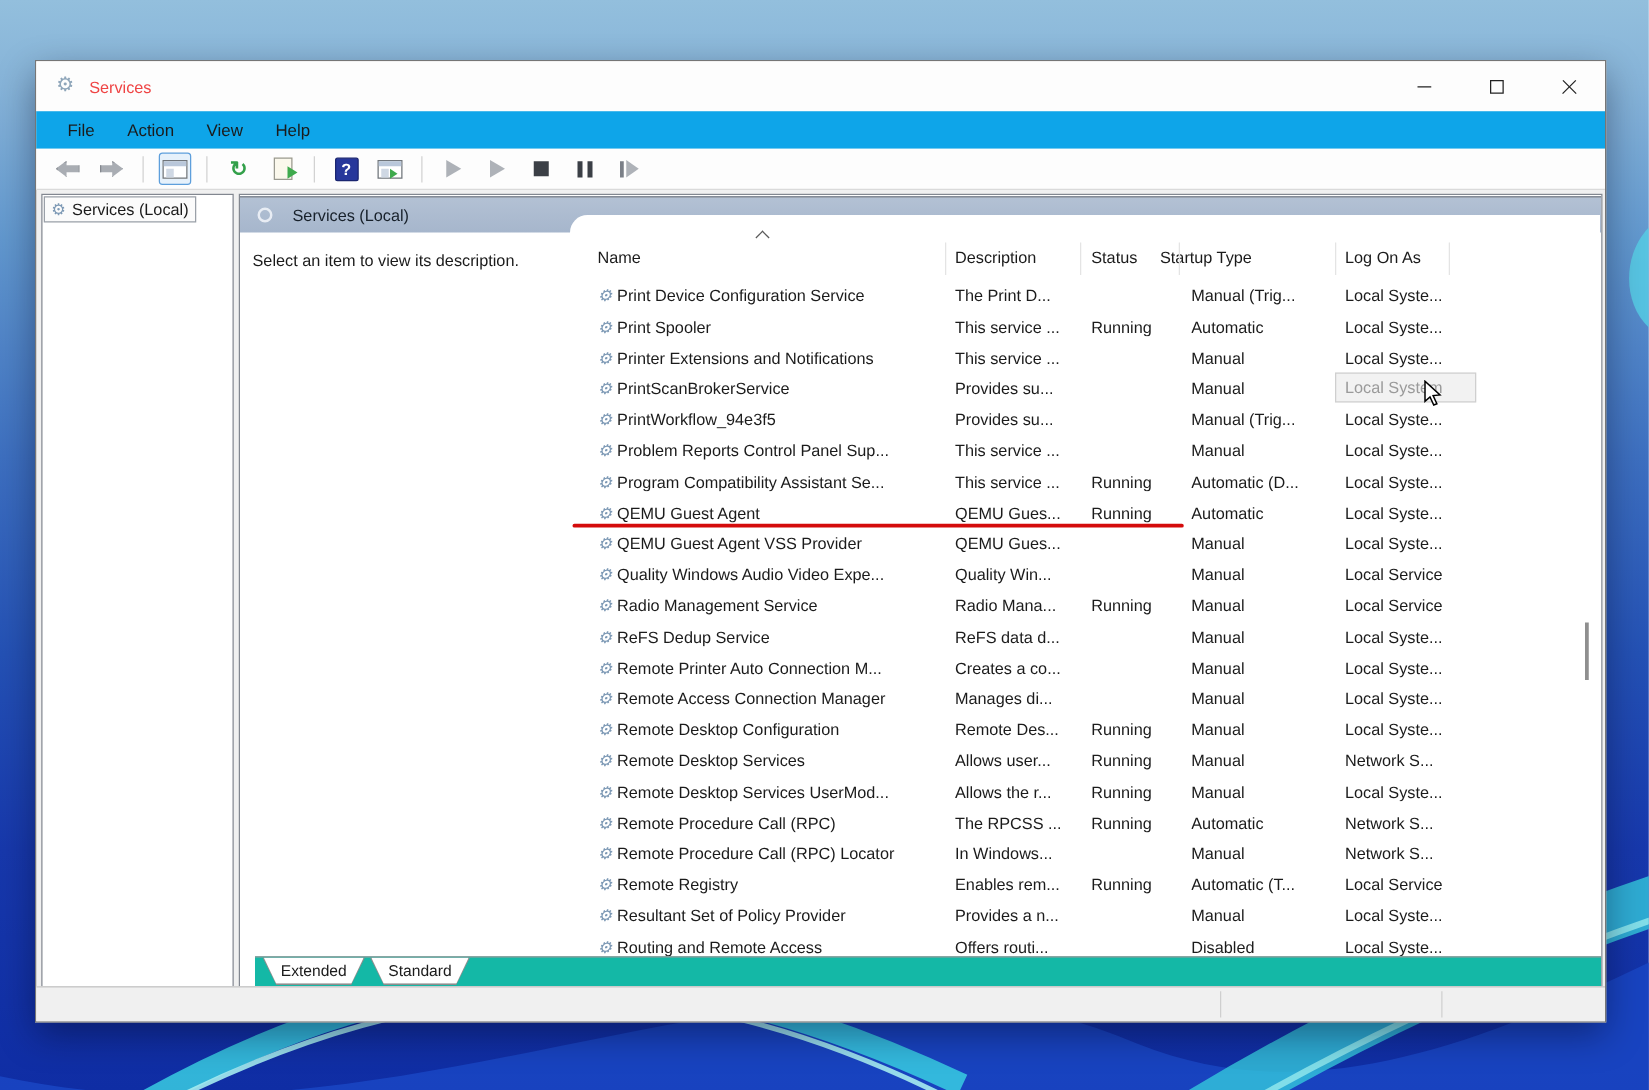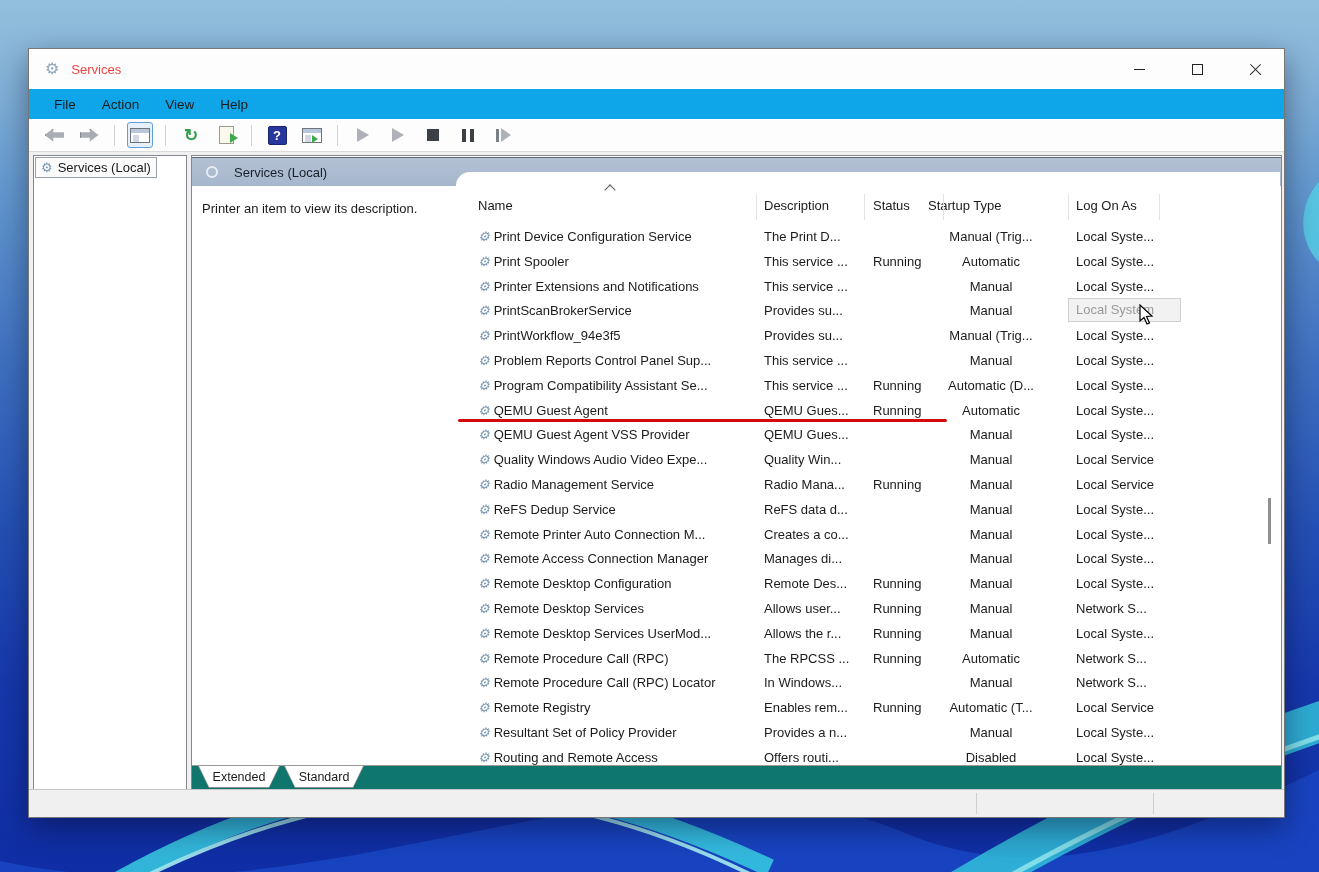--- a/index.html
+++ b/index.html
@@ -89,32 +89,32 @@
   .h-name { left:22px; } .h-desc { left:308px; } .h-status { left:417px; }
   .h-startup { left:472px; } .h-logon { left:620px; }
   .col-sep { position:absolute; top:22px; height:26px; width:1px; background:#e4e4e4; }
 
   .rows { position:absolute; left:0; top:53px; right:0; bottom:0; overflow:hidden; }
   .svc-row { position:relative; height:24.8px; }
   .svc-row > span { position:absolute; top:4px; font-size:13px; color:#1b1b1b; white-space:nowrap; overflow:hidden; }
   .c-name { left:22px; width:278px; display:flex; align-items:center; gap:4px; }
   .c-name .gear { font-size:13px; color:#7d99b5; line-height:1; flex:0 0 auto; }
   .c-desc { left:308px; width:102px; } .c-status { left:417px; width:72px; }
-  .c-startup { left:479px; width:112px;text-align:center; } .c-logon { left:620px; width:104px; }
+  .c-startup { left:497px; width:112px; } .c-logon { left:620px; width:104px; }
 
   .red-underline { position:absolute; left:2px; top:247px; width:489px; height:3px;
     background:#d40b0b; border-radius:2px; }
   .inplace-tooltip { position:absolute; left:612px; top:126px; width:113px; height:24px;
     background:#f2f2f2; border:1px solid #cfcfcf; color:#9a9a9a; font-size:13px;
     line-height:22px; padding-left:7px; white-space:nowrap; overflow:hidden; }
   .cursor { position:absolute; left:683px; top:132px; }
   .vscroll-thumb { position:absolute; right:9px; top:326px; width:3px; height:46px; background:#8f8f8f; }
 
   
-  .tabbar { position:absolute; left:0; right:0; bottom:0; height:24px; background:#0f766e;
+  .tabbar { position:absolute; left:12px; right:0; bottom:0; height:24px; background:#14b8a6;
     border-top:1px solid #9a9a9a; }
   .tab { position:absolute; top:0; height:22px; }
   .tab-outer { position:absolute; inset:0; background:#8d8d8d;
     clip-path:polygon(0 0,100% 0,calc(100% - 11px) 100%,11px 100%); }
   .tab-inner { position:absolute; left:1px; right:1px; top:0; bottom:1px; background:#fff;
     clip-path:polygon(0 0,100% 0,calc(100% - 10px) 100%,10px 100%);
     display:flex; align-items:center; justify-content:center; font-size:12.5px; color:#1b1b1b; }
   .tab-extended { left:6px; width:82px; }
   .tab-standard { left:92px; width:80px; }
 
@@ -219,21 +219,21 @@
       <span class="gear">⚙</span>
       <span class="lbl">Services (Local)</span>
     </div>
   </div>
 
   <div class="main-panel">
     <div class="band">
       <span class="band-icon"></span>
       <span class="band-title">Services (Local)</span>
     </div>
-    <div class="desc-hint">Printer an item to view its description.</div>
+    <div class="desc-hint">Select an item to view its description.</div>
 
     <div class="list-box">
       <span class="sort-caret"></span>
 
       <span class="col-head h-name">Name</span>
       <span class="col-head h-desc">Description</span>
       <span class="col-head h-status">Status</span>
       <span class="col-head h-startup">Startup Type</span>
       <span class="col-head h-logon">Log On As</span>
       <span class="col-sep" style="left:300px"></span>

